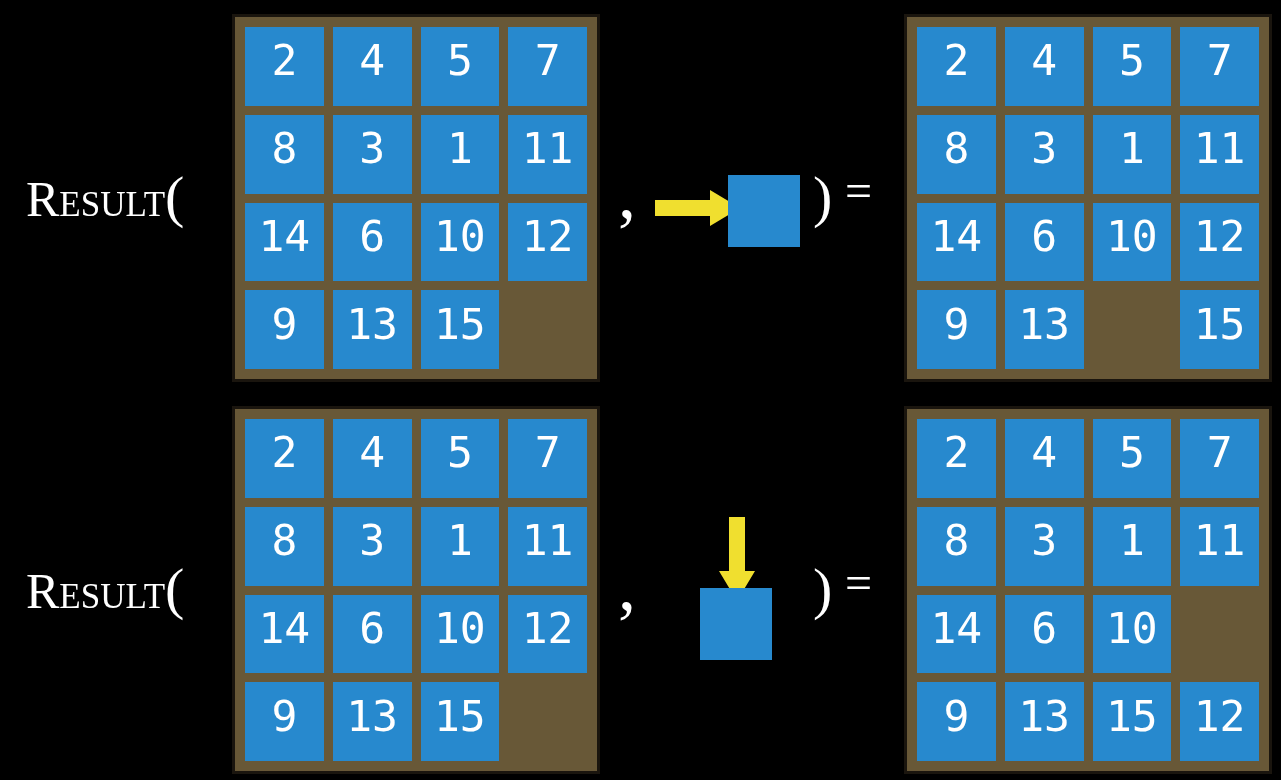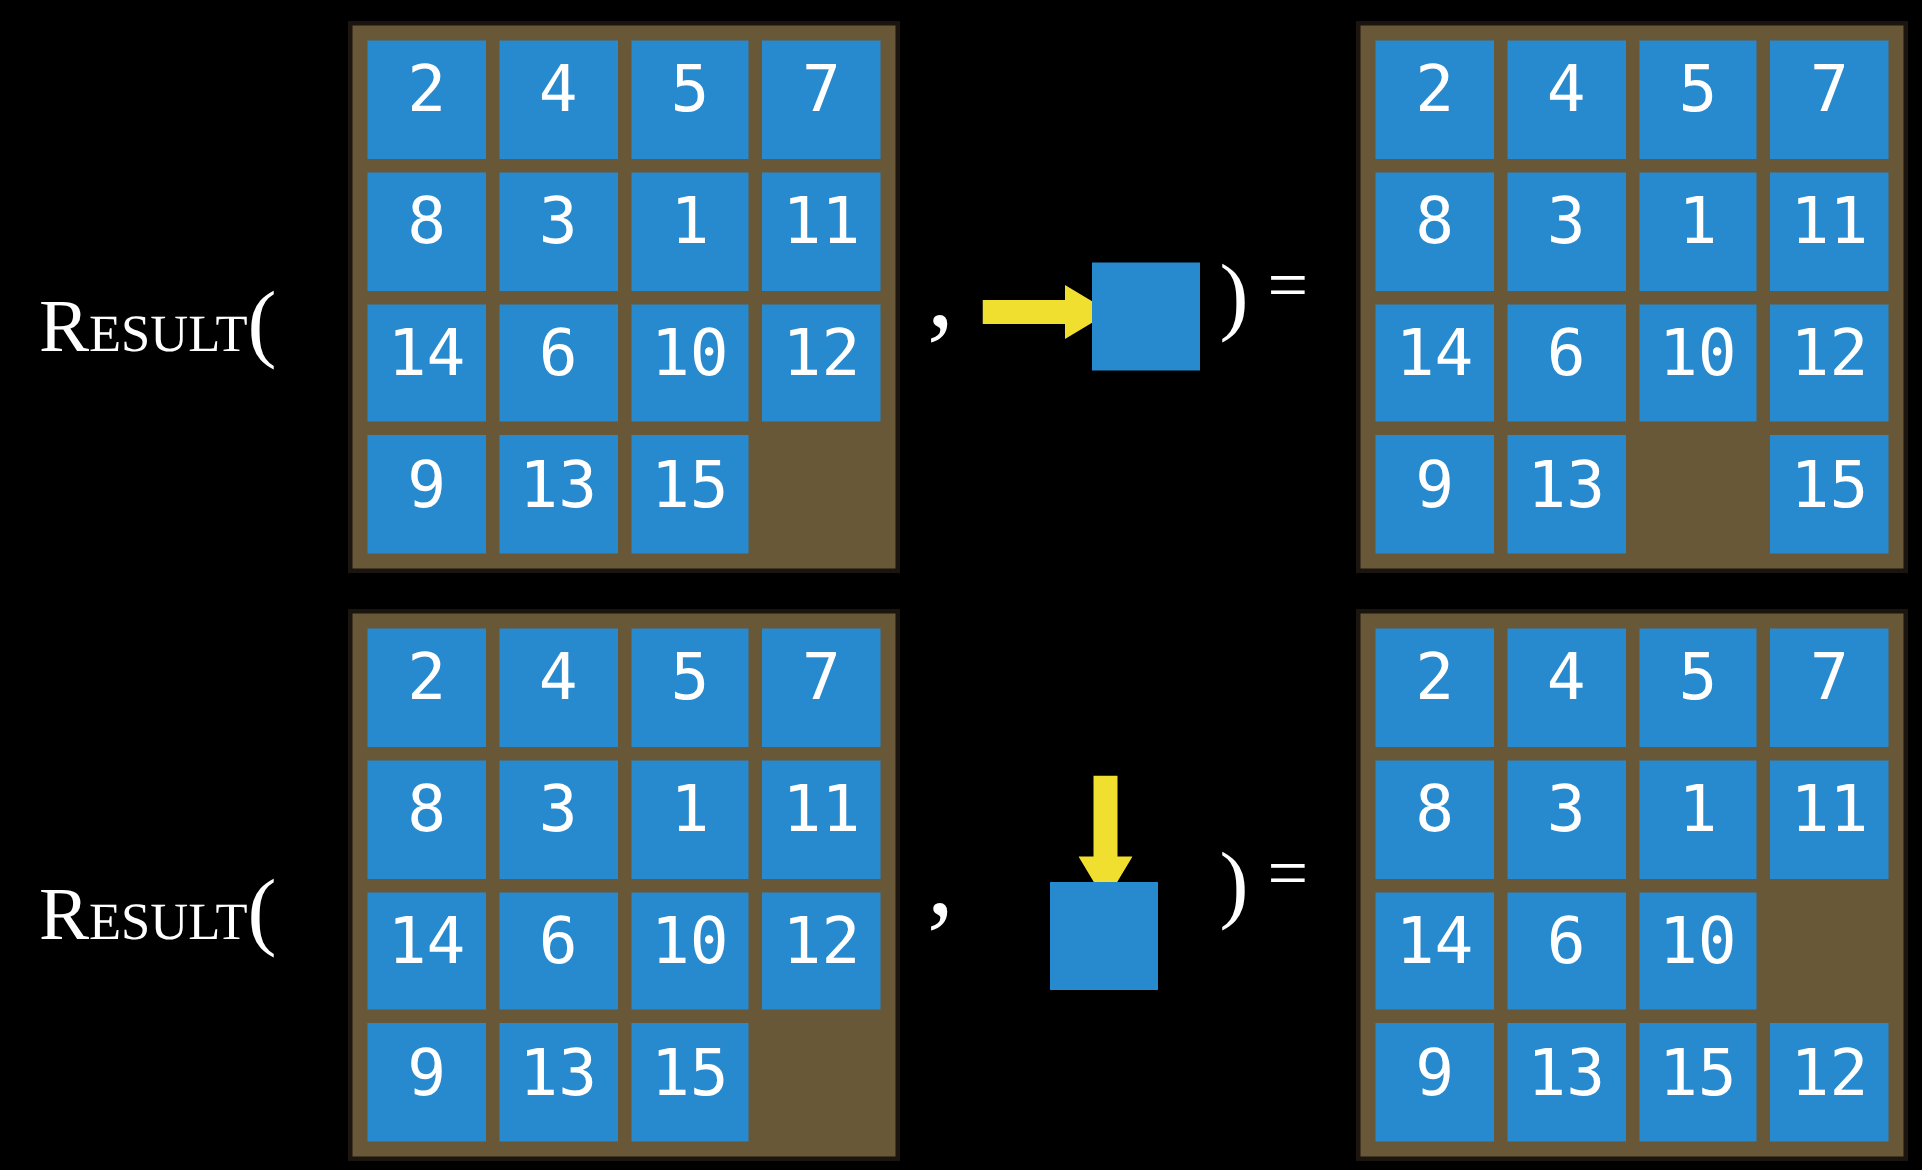--- a/index.html
+++ b/index.html
@@ -4,21 +4,20 @@
 <style>
   html,body{margin:0;padding:0;background:#000;}
   .stage{
     position:relative;width:1281px;height:780px;background:var(--background,#000);
     overflow:hidden;font-family:"Liberation Serif","DejaVu Serif",serif;
   }
   
   .fn-label{
     position:absolute;white-space:nowrap;color:var(--text-white,#fff);
     line-height:1;
-    margin-top:18px;
   }
   .fn-big{font-size:50px;}
   .fn-small{font-size:35px;}
   .fn-paren{font-size:58px;}
   .comma{position:absolute;color:var(--text-white,#fff);font-size:72px;line-height:1;}
   .close-paren{position:absolute;color:var(--text-white,#fff);font-size:58px;line-height:1;}
   .equals{position:absolute;color:var(--text-white,#fff);font-size:48px;line-height:1;}
   
   .board{
     position:absolute;width:368px;height:368px;box-sizing:border-box;

